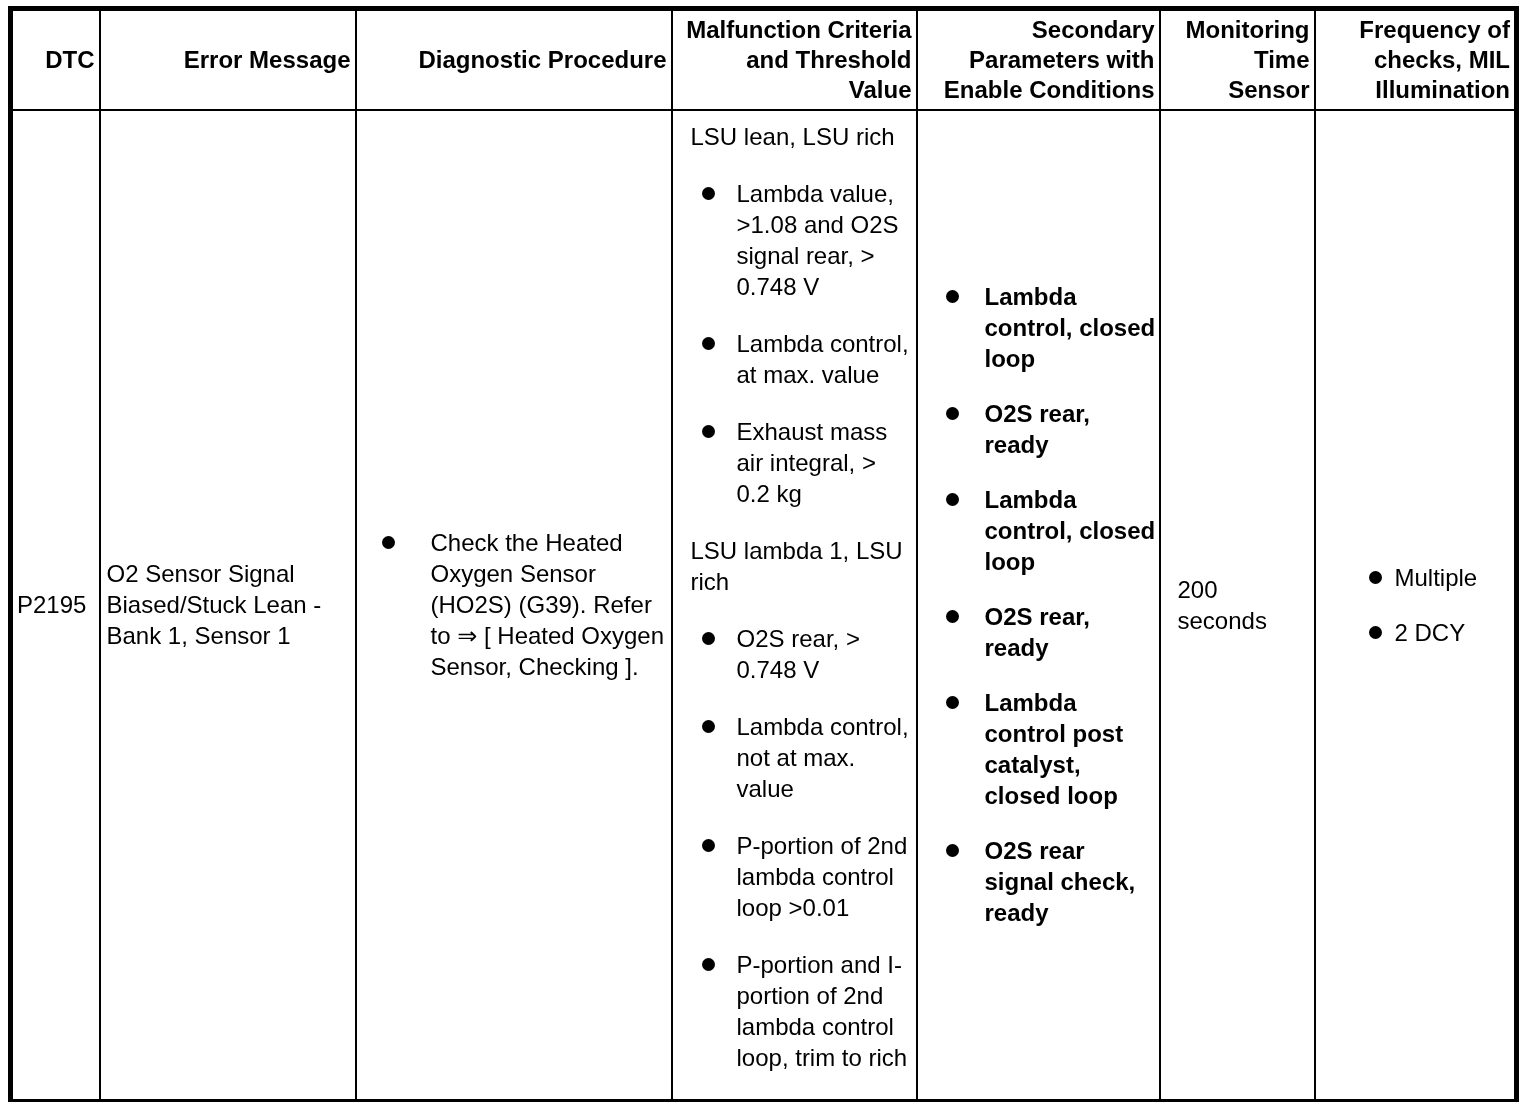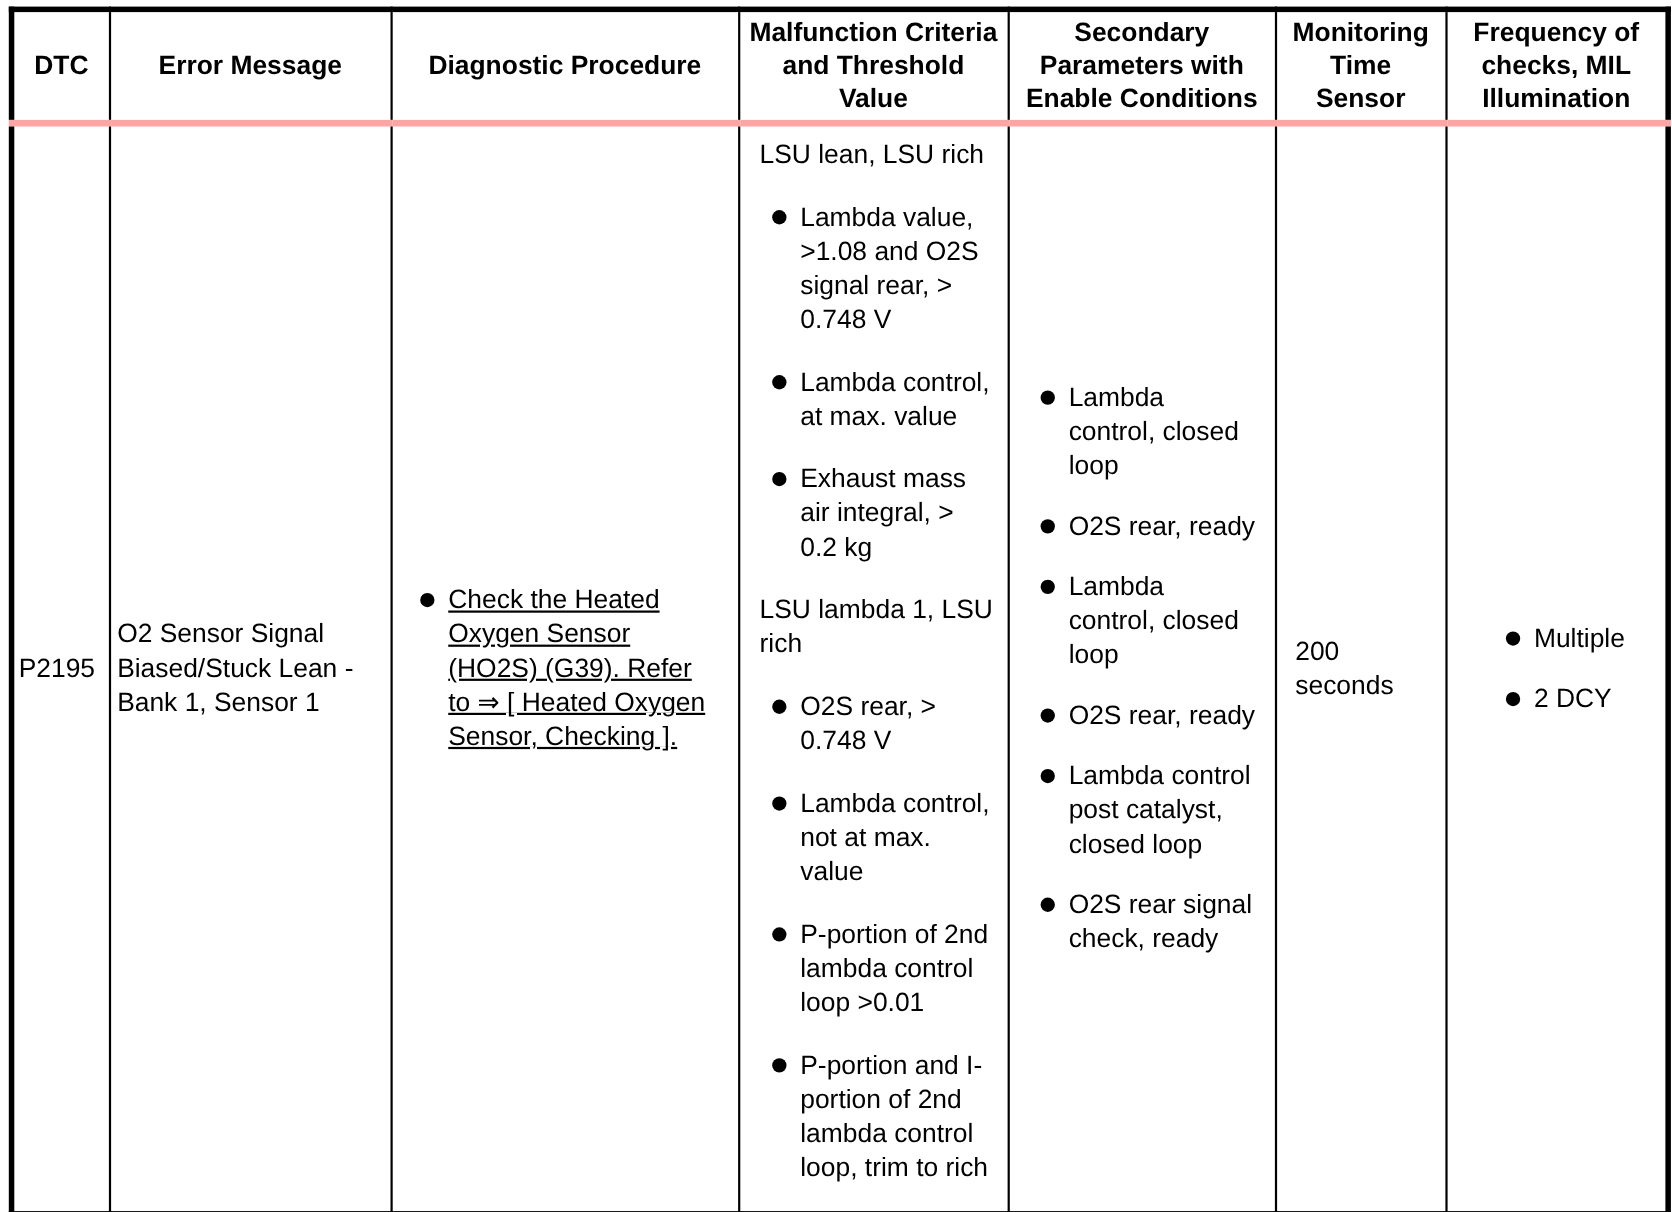--- a/index.html
+++ b/index.html
@@ -37,48 +37,48 @@
     border: 2px solid #000000;
     padding: 0;
     font-size: 24px;
     vertical-align: middle;
   }
   thead tr { height: 97px; }
   tbody tr { height: 991px; }
 
   th {
     font-weight: bold;
-    text-align: center;
+    text-align: right;
     line-height: 30px;
     white-space: pre-line;
-    border-bottom: 6px solid #fca5a5;
+    border-bottom: 1px solid #fca5a5;
     padding: 4px 4px;
   }
 
   td {
     line-height: 31px;
     text-align: left;
   }
 
   
   td.c-dtc  { padding-left: 4px; padding-right: 2px; }
   td.c-err  { padding-left: 6px; padding-right: 4px; }
-  td.c-diag { padding-left: 6px; padding-right: 18px; text-decoration: underline; --indent: 19px; --txtw: 240px; --gap: 24px; }
+  td.c-diag { padding-left: 6px; padding-right: 0; --indent: 19px; --txtw: 240px; --gap: 24px; }
   td.c-malf { vertical-align: top; padding: 10px 4px 0 6px; --indent: 23px; --txtw: 175px; --gap: 26px; }
-  td.c-sec  { padding-left: 6px; padding-right: 2px; --indent: 22px; --txtw: 172px; --gap: 24px; }
+  td.c-sec  { padding-left: 6px; padding-right: 2px; font-weight: bold; --indent: 22px; --txtw: 172px; --gap: 24px; }
   td.c-mon  { padding-left: 17px; padding-right: 5px; }
   td.c-freq { padding-left: 0; --indent: 53px; --txtw: 130px; --gap: 24px; }
 
   
   .li {
     display: flex;
     margin: 0 0 var(--gap, 24px) 0;
   }
   .li:last-child { margin-bottom: 0; }
-  .li.bullet { margin-left: var(--indent, 23px); }
+  .li.bullet { margin-left: var(--indent, 23px); justify-content: space-between; }
   .li.intro  { margin-left: 12px; display: block; }
   .dot {
     width: 13px;
     height: 13px;
     border-radius: 50%;
     background: #000000;
     flex: none;
     margin: 9px 13px 0 0;
   }
   .txt { width: var(--txtw, auto); }

